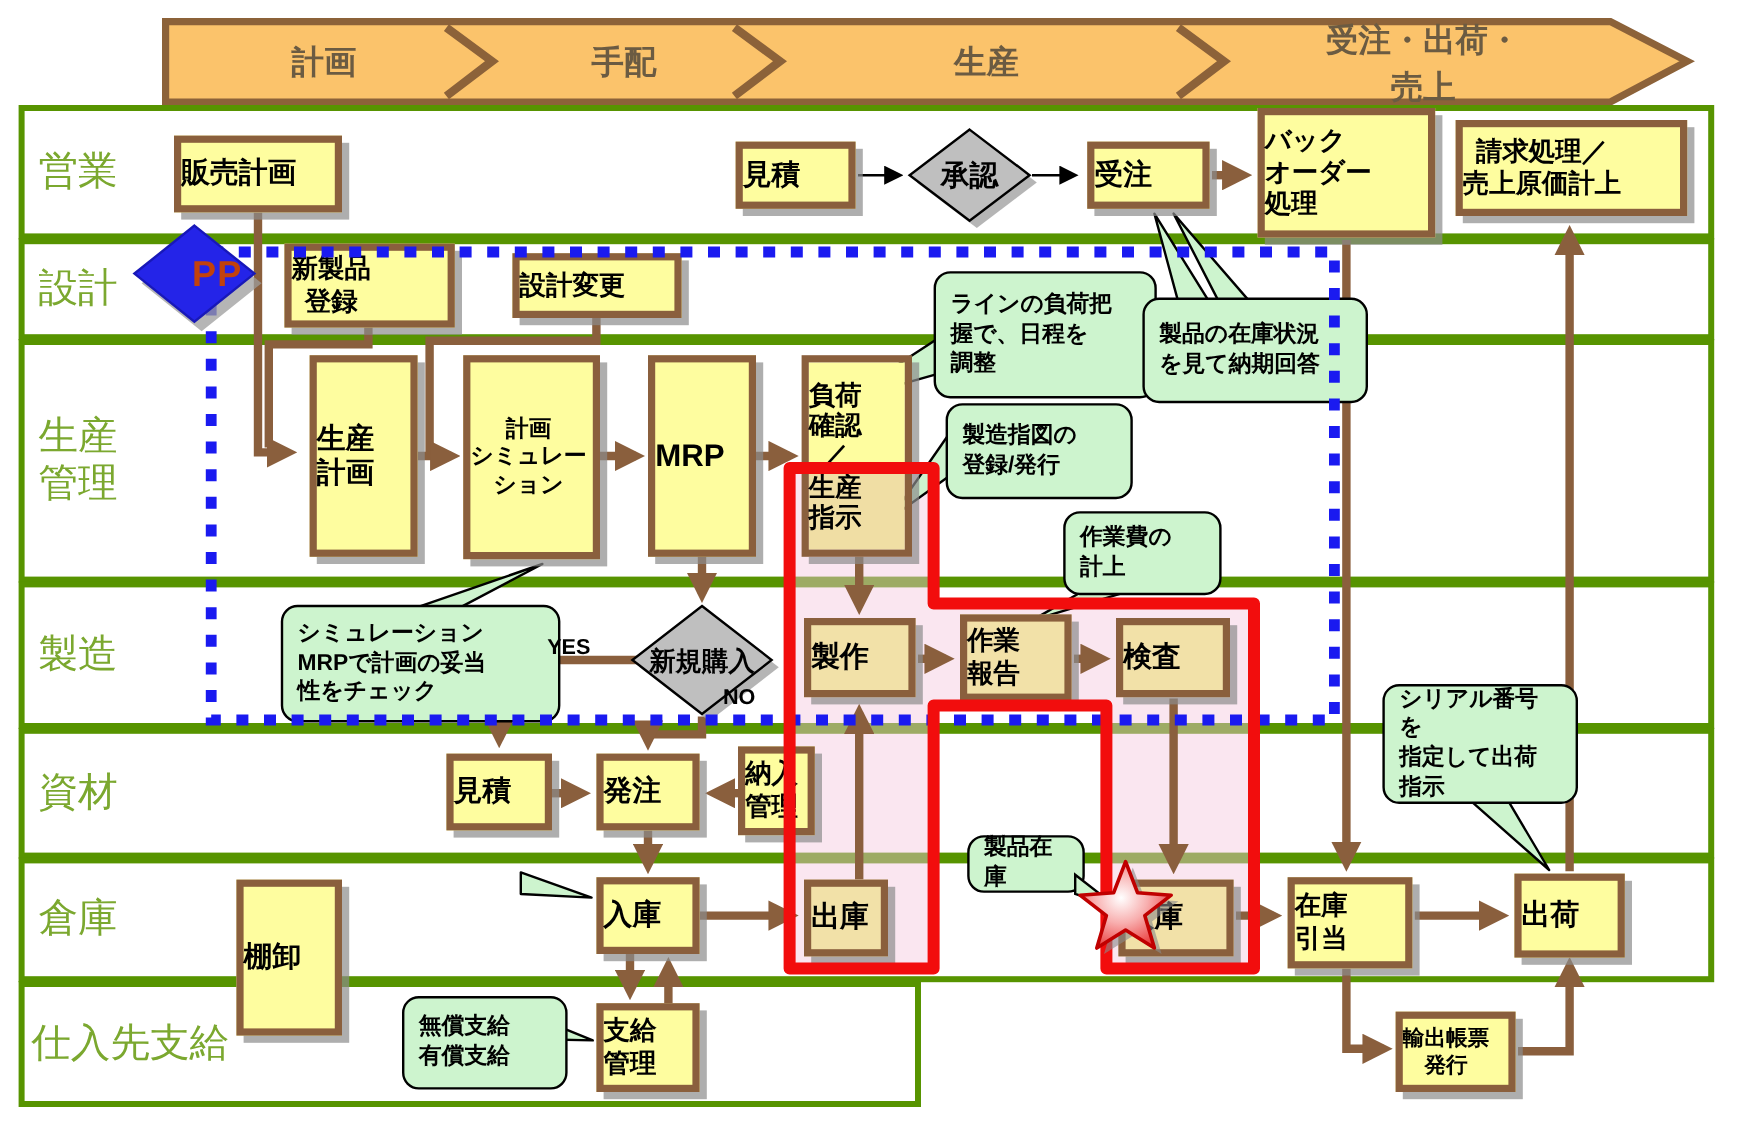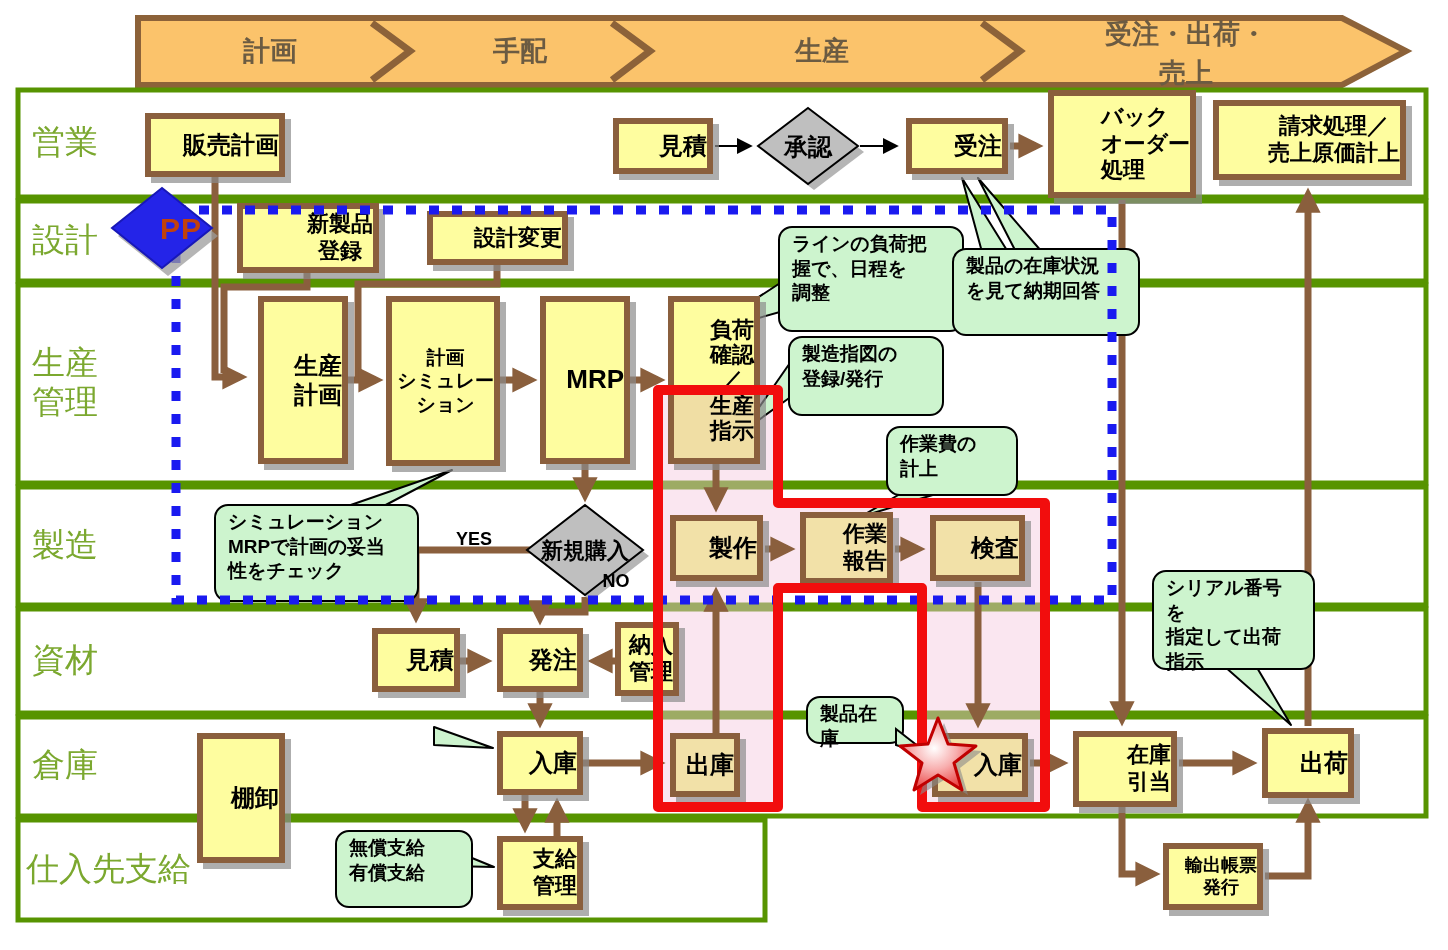--- a/index.html
+++ b/index.html
@@ -2,29 +2,29 @@
 <html><head>
 <meta charset="utf-8">
 <style>
   html,body{margin:0;padding:0;background:#fff;}
   #stage{position:relative;width:1448px;height:950px;background:#fff;overflow:hidden;
          font-family:"Liberation Sans","DejaVu Sans",sans-serif;}
   .layer{position:absolute;left:0;top:0;width:1448px;height:950px;}
   svg{display:block;}
   
   .pbox{position:absolute;box-sizing:border-box;background:#FEFD9F;border:6px solid #8A5F3D;
-        box-shadow:6px 6px 0 rgba(140,140,140,.7);display:flex;align-items:center;justify-content:flex-end;
+        box-shadow:6px 6px 0 rgba(140,140,140,.7);display:flex;align-items:center;justify-content:flex-start;
         z-index:10;}
   .pbox.tan{background:#F2E1A8;}
   .pbox.split{background:linear-gradient(180deg,#FEFD9F 0 53%,#F0DEA4 53% 100%);}
   .lbl{white-space:pre-line;text-align:center;font-weight:bold;color:#000;line-height:1.22;}
   .fs26{font-size:26px}.fs24{font-size:24px}.fs22{font-size:22px}.fs19{font-size:19px}.fs18{font-size:18px}
   
   .callout{position:absolute;box-sizing:border-box;background:#CDF4CE;border:2px solid #000;
-           border-radius:14px;display:flex;z-index:10;padding:4px 12px;}
+           border-radius:14px;display:flex;align-items:center;z-index:10;padding:4px 12px;}
   .callout .lbl{text-align:left;font-size:19px;line-height:1.3;}
   
   .ctr{position:absolute;transform:translate(-50%,-50%);text-align:center;font-weight:bold;
        white-space:pre-line;color:#000;z-index:30;line-height:1.25;}
   .lanelbl{position:absolute;color:#7BA82F;font-weight:normal;font-size:33px;white-space:pre-line;
            line-height:1.18;z-index:10;}
   .bannerlbl{color:#6B5B42;font-size:27px;line-height:1.45;}
   .ppt{color:#c2410c;font-size:30px;letter-spacing:1px;margin-left:18px;}
   .small{font-size:18px;}
   .z20{z-index:20;}
@@ -248,21 +248,21 @@
 を見て納期回答</span>
     </div>
   <div class="callout" style="left:788px;top:336px;width:156px;height:80px">
       <span class="lbl">製造指図の
 登録/発行</span>
     </div>
   <div class="callout" style="left:886px;top:426px;width:132px;height:70px">
       <span class="lbl">作業費の
 計上</span>
     </div>
-  <div class="callout" style="left:214px;top:504px;width:205px;height:98px">
+  <div class="callout" style="left:234px;top:504px;width:233px;height:98px">
       <span class="lbl fs18">シミュレーション
 MRPで計画の妥当
 性をチェック</span>
     </div>
   <div class="callout" style="left:806px;top:696px;width:98px;height:48px">
       <span class="lbl">製品在庫</span>
     </div>
   <div class="callout" style="left:335px;top:830px;width:138px;height:78px">
       <span class="lbl">無償支給
 有償支給</span>

